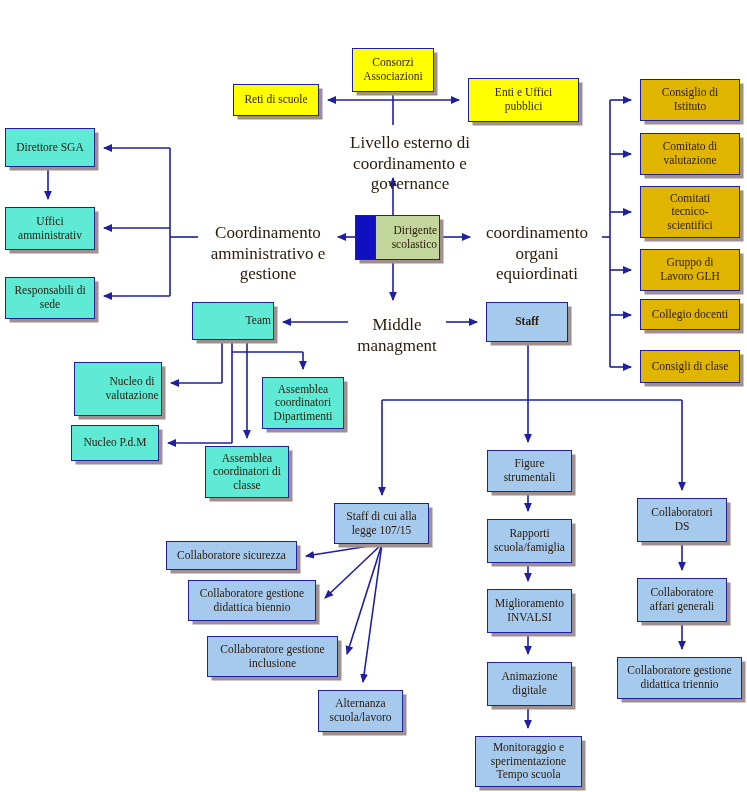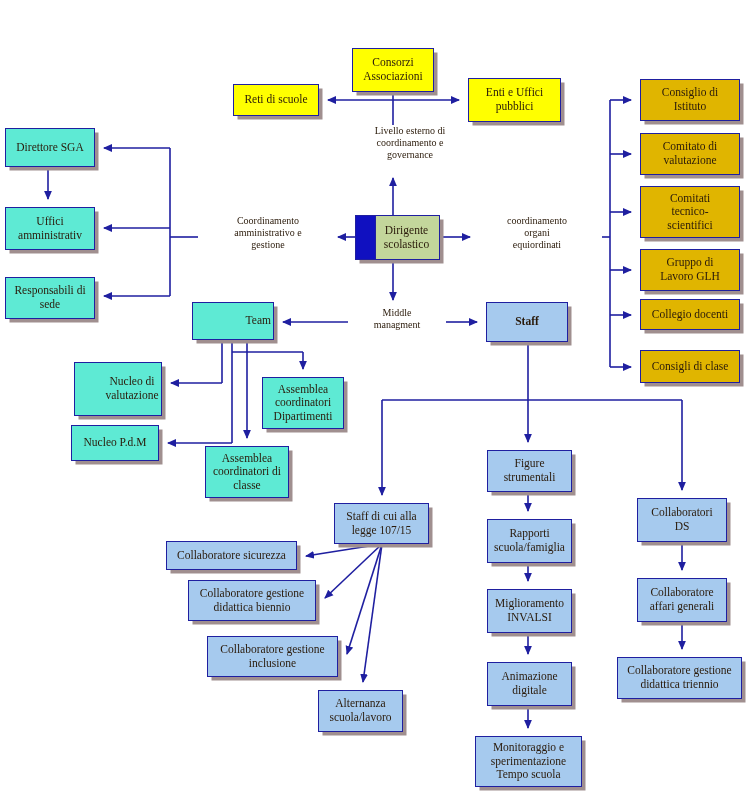--- a/index.html
+++ b/index.html
@@ -32,25 +32,26 @@
   .pal-blue{background:#a6caee;}
   .pal-green{background:#c3d69b;}
   .node.pal-green{padding-left:20px;position:absolute;}
   .node.pal-green::before{
     content:"";position:absolute;left:-1.4px;top:-1.4px;bottom:-1.4px;width:21px;
     background:#1010c0;border:1.4px solid #1f1fa0;box-sizing:border-box;
   }
   .edge-label{
     position:absolute;
     text-align:center;
-    font-size:10px;
+    font-size:17px;
     line-height:1.22;
     color:#2a1a0a;
     z-index:3;
     background:transparent;
+    margin-top:8px;
   }
 </style>
 </head>
 <body>
 
 <div id="canvas">
 
   <svg id="wires" viewBox="0 0 747 792" xmlns="http://www.w3.org/2000/svg">
     <defs>
       <marker id="ah" markerWidth="9" markerHeight="9" refX="8" refY="4.5" orient="auto" markerUnits="userSpaceOnUse">
@@ -123,21 +124,21 @@
     </g>
   </svg>
 
   <div id="node-layer">
       <div class="node pal-yellow" style="left: 352px; top: 4px; width: 82px; height: 44px; margin-top: 44px;">
         <span>Consorzi<br>Associazioni</span>
       </div>
       <div class="node pal-yellow" style="left: 233px; top: 84px; width: 86px; height: 32px;">
         <span>Reti di scuole</span>
       </div>
-      <div class="node pal-yellow" style="left: 468px; top: 78px; width: 93px; height: 44px;">
+      <div class="node pal-yellow" style="left: 468px; top: 78px; width: 111px; height: 44px;">
         <span>Enti e Uffici<br>pubblici</span>
       </div>
       <div class="node pal-gold" style="left: 640px; top: 79px; width: 100px; height: 42px;">
         <span>Consiglio di<br>Istituto</span>
       </div>
       <div class="node pal-gold" style="left: 640px; top: 133px; width: 100px; height: 42px;">
         <span>Comitato di<br>valutazione</span>
       </div>
       <div class="node pal-gold" style="left: 640px; top: 186px; width: 100px; height: 52px;">
         <span>Comitati<br>tecnico-<br>scientifici</span>
@@ -153,21 +154,21 @@
       </div>
       <div class="node pal-ivory" style="left: 5px; top: 128px; width: 90px; height: 39px;">
         <span>Direttore SGA</span>
       </div>
       <div class="node pal-ivory" style="left: 5px; top: 207px; width: 90px; height: 43px;">
         <span>Uffici<br>amministrativ</span>
       </div>
       <div class="node pal-ivory" style="left: 5px; top: 277px; width: 90px; height: 42px;">
         <span>Responsabili di<br>sede</span>
       </div>
-      <div class="node pal-green" style="left: 355px; top: 215px; width: 85px; height: 45px;">
+      <div class="node pal-green" style="left: 355px; top: 215px; width: 85px; height: 45px; text-align: right;">
         <span>Dirigente<br>scolastico</span>
       </div>
       <div class="node pal-ivory" style="left: 192px; top: 302px; width: 82px; height: 38px; text-align: right;">
         <span>Team</span>
       </div>
       <div class="node pal-blue" style="left: 486px; top: 302px; width: 82px; height: 40px; font-weight: bold;">
         <span>Staff</span>
       </div>
       <div class="node pal-ivory" style="left: 74px; top: 362px; width: 88px; height: 54px; padding-left: 30px;">
         <span>Nucleo di<br>valutazione</span>

